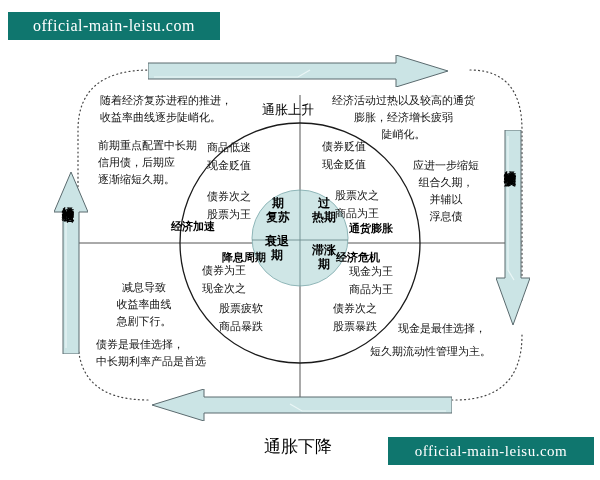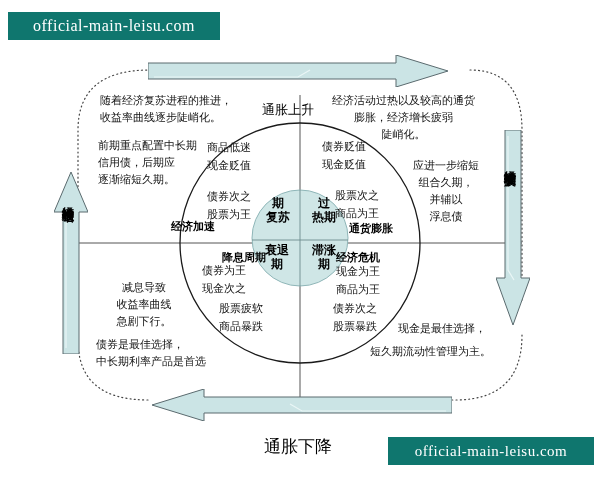--- a/index.html
+++ b/index.html
@@ -140,21 +140,21 @@
       <polygon points="9,0 9,148 0,148 17,195 34,148 25,148 25,0" fill="#cbe4e5" stroke="#5a6a6e" stroke-width="1"></polygon>
       <path d="M 12 6 L 12 140 L 18 150" fill="none" stroke="#eaf6f6" stroke-width="1.2"></path>
     </svg>
   </div>
   <div class="vlabel" style="left:504px; top:160px; font-size:12px;">经济增长疲弱</div>
 
   <div class="core-label" style="left:258px; top:197px; width:40px;">期
 复苏</div>
   <div class="core-label" style="left:303px; top:197px; width:42px;">过
 热期</div>
-  <div class="core-label" style="left:256px; top:244px; width:42px;">衰退
+  <div class="core-label" style="left:256px; top:235px; width:42px;">衰退
 期</div>
   <div class="core-label" style="left:303px; top:244px; width:42px;">滞涨
 期</div>
 
   <div class="tblock l" style="left:100px; top:92px; width:170px;">随着经济复苏进程的推进，
 收益率曲线逐步陡峭化。</div>
   <div class="tblock l" style="left:98px; top:138px; width:160px;font-family:Liberation Mono, monospace;">前期重点配置中长期
 信用债，后期应
 逐渐缩短久期。</div>
   <div class="asset c" style="left:186px; top:139px; width:86px;">商品低迷
@@ -181,21 +181,21 @@
 商品暴跌</div>
   <div class="asset c" style="left:181px; top:262px; width:86px;">债券为王
 现金次之</div>
   <div class="tblock l" style="left:96px; top:336px; width:160px;">债券是最佳选择，
 中长期利率产品是首选</div>
   <div class="tblock c" style="left:96px; top:279px; width:96px;">减息导致
 收益率曲线
 急剧下行。</div>
 
   <div class="phase-name" style="left:336px; top:250px;text-align:right;">经济危机</div>
-  <div class="asset c" style="left:314px; top:263px; width:88px;font-family:Liberation Mono, monospace;">现金为王
+  <div class="asset c" style="left:327px; top:263px; width:88px;font-family:Liberation Mono, monospace;">现金为王
 商品为王</div>
   <div class="asset c" style="left:311px; top:300px; width:88px;">债券次之
 股票暴跌</div>
   <div class="tblock c" style="left:382px; top:320px; width:120px;">现金是最佳选择，</div>
   <div class="tblock c" style="left:358px; top:343px; width:145px;">短久期流动性管理为主。</div>
 
   <div class="watermark" id="wm-top">official-main-leisu.com</div>
   <div class="watermark" id="wm-bot">official-main-leisu.com</div>
 
 </div>

